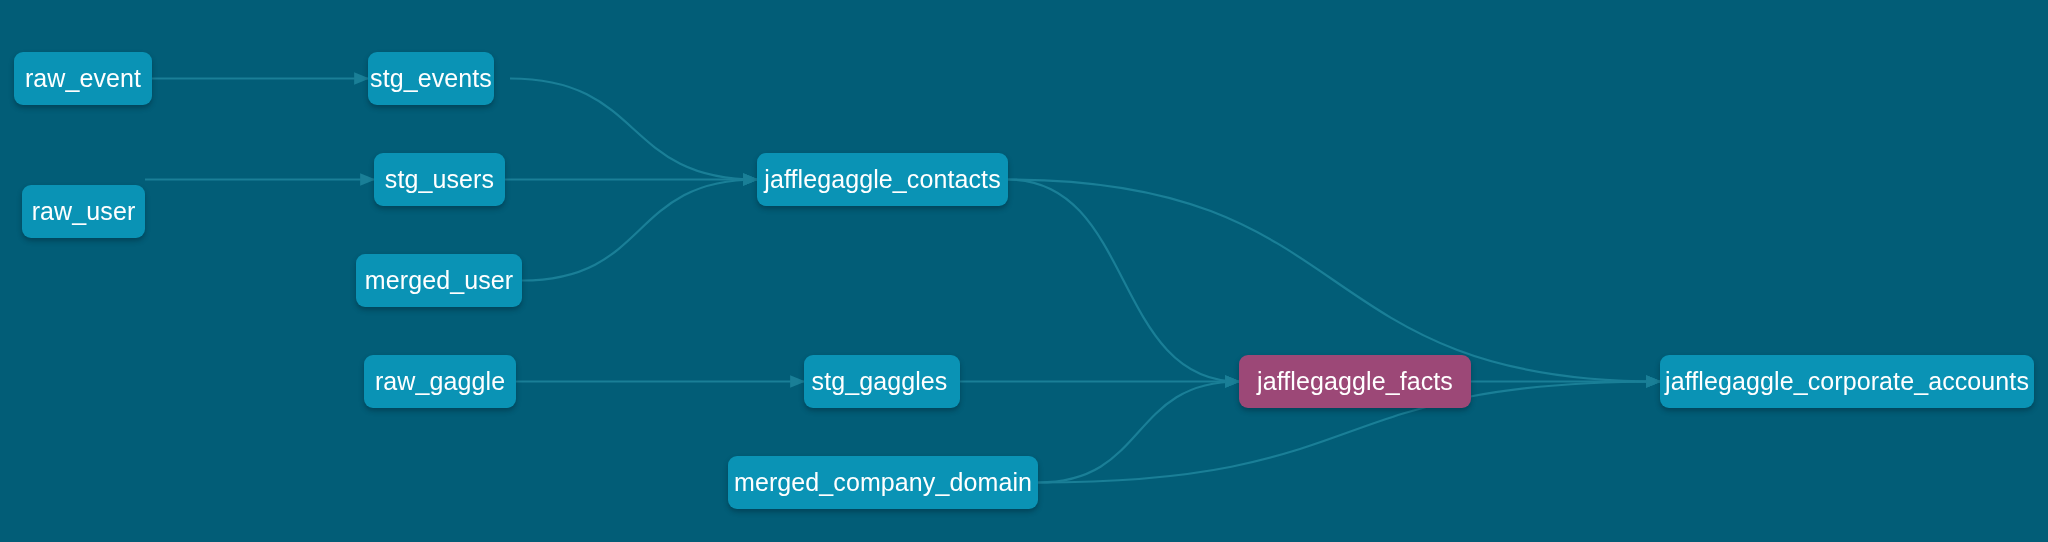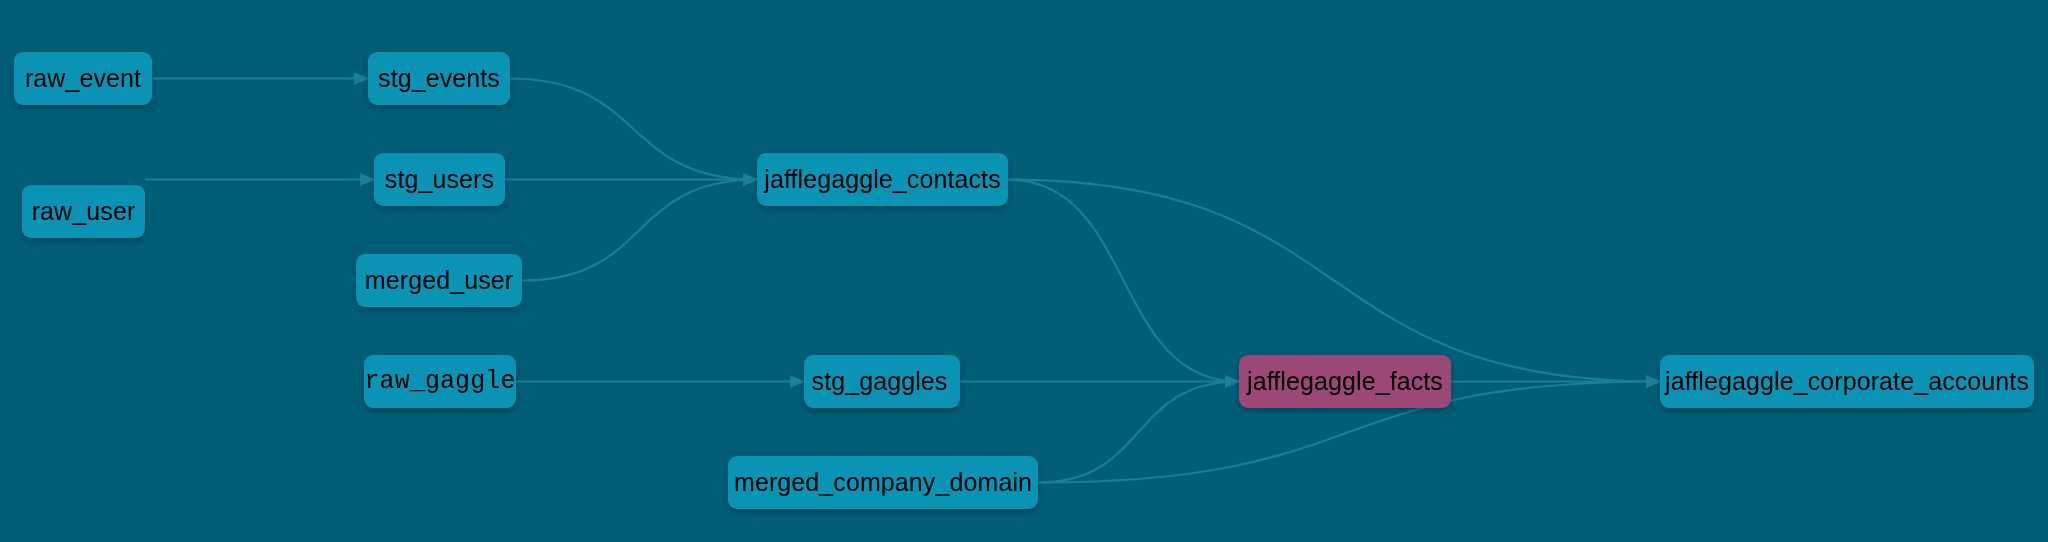--- a/index.html
+++ b/index.html
@@ -34,21 +34,21 @@
     width: 2048px;
     height: 542px;
   }
   .dag-node {
     position: absolute;
     box-sizing: border-box;
     display: flex;
     align-items: center;
     justify-content: center;
     border-radius: 9px;
-    color: #000000;
+    color: #ffffff;
     font-size: 25px;
     line-height: 1;
     letter-spacing: 0.1px;
     white-space: nowrap;
     padding: 0 17px;
     box-shadow: 0 3px 5px rgba(0, 24, 34, 0.34);
     cursor: pointer;
     user-select: none;
   }
   .dag-node-label {
@@ -78,41 +78,41 @@
       <path d="M 1451 381.5 C 1565.95 381.5, 1545.05 381.5, 1660 381.5" fill="none" stroke="#1a7f97" stroke-width="2.2" marker-end="url(#arrowhead)"></path>
       <path d="M 1038 482.5 C 1380.1 482.5, 1317.9 381.5, 1660 381.5" fill="none" stroke="#1a7f97" stroke-width="2.2" marker-end="url(#arrowhead)"></path>
     </svg>
   <div id="node-layer">
       <div class="dag-node" style="left: 14px; top: 52px; width: 138px; height: 53px; background: rgb(10, 147, 181);">
         <span class="dag-node-label">raw_event</span>
       </div>
       <div class="dag-node" style="left: 22px; top: 153px; width: 123px; height: 53px; background: rgb(10, 147, 181); margin-top: 32px;">
         <span class="dag-node-label">raw_user</span>
       </div>
-      <div class="dag-node" style="left: 368px; top: 52px; width: 142px; height: 53px; background: rgb(10, 147, 181);">
+      <div class="dag-node" style="left: 368px; top: 52px; width: 126px; height: 53px; background: rgb(10, 147, 181);">
         <span class="dag-node-label">stg_events</span>
       </div>
       <div class="dag-node" style="left: 374px; top: 153px; width: 131px; height: 53px; background: rgb(10, 147, 181);">
         <span class="dag-node-label">stg_users</span>
       </div>
       <div class="dag-node" style="left: 356px; top: 254px; width: 166px; height: 53px; background: rgb(10, 147, 181);">
         <span class="dag-node-label">merged_user</span>
       </div>
-      <div class="dag-node" style="left: 364px; top: 355px; width: 152px; height: 53px; background: rgb(10, 147, 181); font-family: Liberation Mono, monospace;">
+      <div class="dag-node" style="left: 364px; top: 355px; width: 152px; height: 53px; background: rgb(10, 147, 181);">
         <span class="dag-node-label">raw_gaggle</span>
       </div>
       <div class="dag-node" style="left: 757px; top: 153px; width: 251px; height: 53px; background: rgb(10, 147, 181);">
         <span class="dag-node-label">jafflegaggle_contacts</span>
       </div>
       <div class="dag-node" style="left: 804px; top: 355px; width: 156px; height: 53px; background: rgb(10, 147, 181); padding-left: 12px;">
         <span class="dag-node-label">stg_gaggles</span>
       </div>
       <div class="dag-node" style="left: 728px; top: 456px; width: 310px; height: 53px; background: rgb(10, 147, 181);">
         <span class="dag-node-label">merged_company_domain</span>
       </div>
-      <div class="dag-node" style="left: 1239px; top: 355px; width: 212px; height: 53px; background: rgb(156, 72, 119);">
+      <div class="dag-node" style="left: 1239px; top: 355px; width: 232px; height: 53px; background: rgb(156, 72, 119);">
         <span class="dag-node-label">jafflegaggle_facts</span>
       </div>
       <div class="dag-node" style="left: 1660px; top: 355px; width: 374px; height: 53px; background: rgb(10, 147, 181); text-align: right;">
         <span class="dag-node-label">jafflegaggle_corporate_accounts</span>
       </div>
     </div>
 </div>
 
 </body></html>

